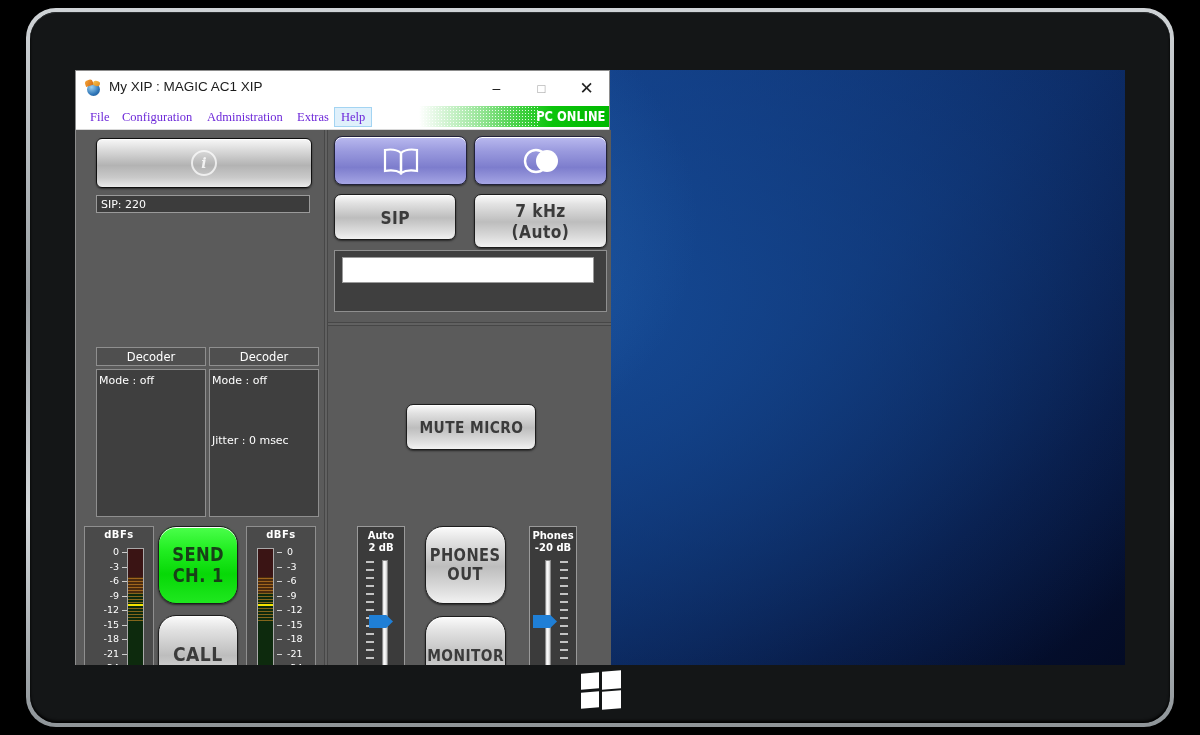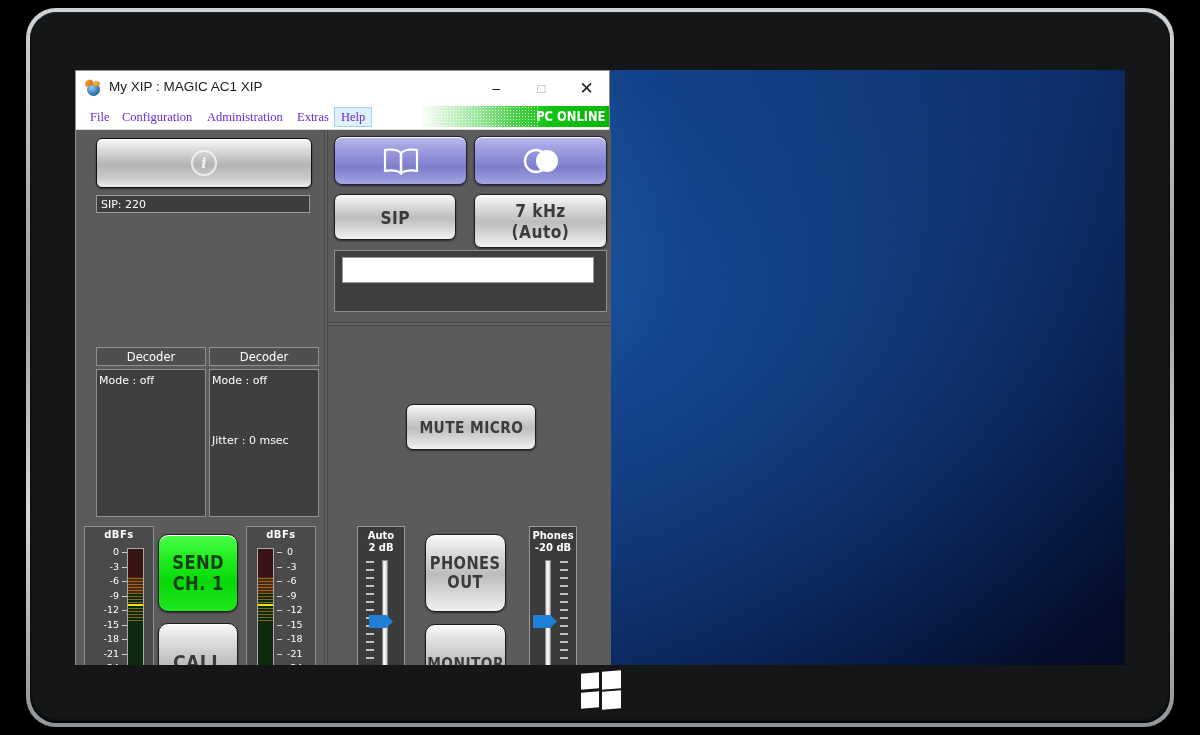--- a/index.html
+++ b/index.html
@@ -71,21 +71,21 @@
   .hline{position:absolute;left:252px;top:192px;width:283px;height:4px;
      background:linear-gradient(180deg,#3a3a3a,#6e6e6e 50%,#3a3a3a);}
 
   
   .btn{position:absolute;border-radius:7px;border:1px solid #1d1d1d;
        background:linear-gradient(180deg,#fbfbfb 0%, #e2e2e2 18%, #bdbdbd 52%, #d8d8d8 78%, #f2f2f2 100%);
        box-shadow:inset 0 1px 0 #fff, 0 1px 2px rgba(0,0,0,.55);
        display:flex;align-items:center;justify-content:center;text-align:center;
        font-family:"DejaVu Sans",sans-serif;font-weight:bold;color:#3b3b3b;
        letter-spacing:.5px;box-sizing:border-box;}
-  .btn.sq{border-radius:10px;margin-top:8px;}
+  .btn.sq{border-radius:18px;}
   .btn.green{background:linear-gradient(180deg,#4bff4b 0%, #22ee22 30%, #07d807 62%, #1fe81f 100%);
        color:#184018;}
   .btn.purple{background:linear-gradient(180deg,#b9b9ef 0%, #9a9ade 30%, #7d7dcd 65%, #a5a5e4 100%);
        border:1px solid #22223a;border-radius:8px;}
   .btn .l1,.btn .l2{display:block;line-height:1.12;}
   .btn-squish{transform:scaleX(.86);}
 
   
   .infobtn{position:absolute;left:95px;top:133px;width:214px;height:48px;border-radius:6px;
      border:1px solid #101010;

